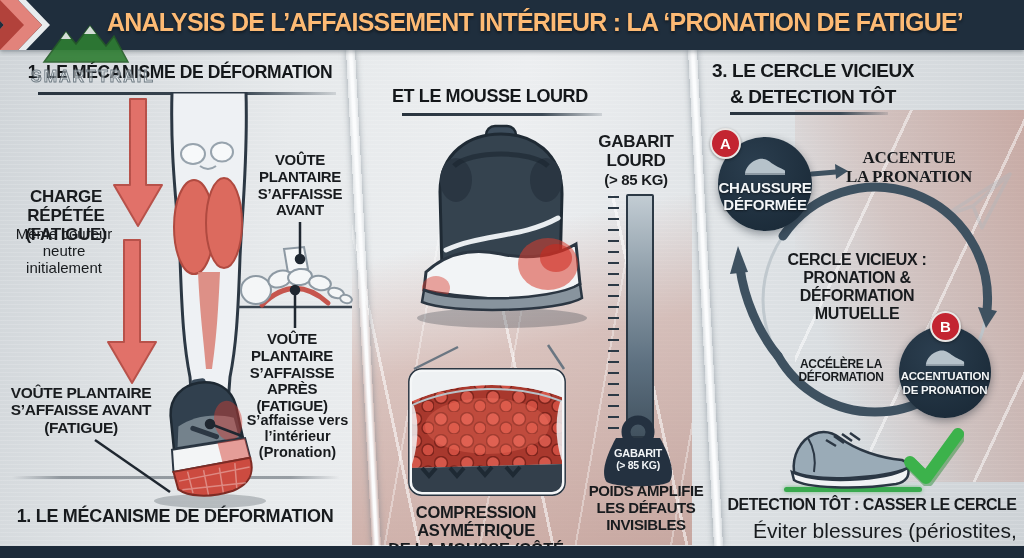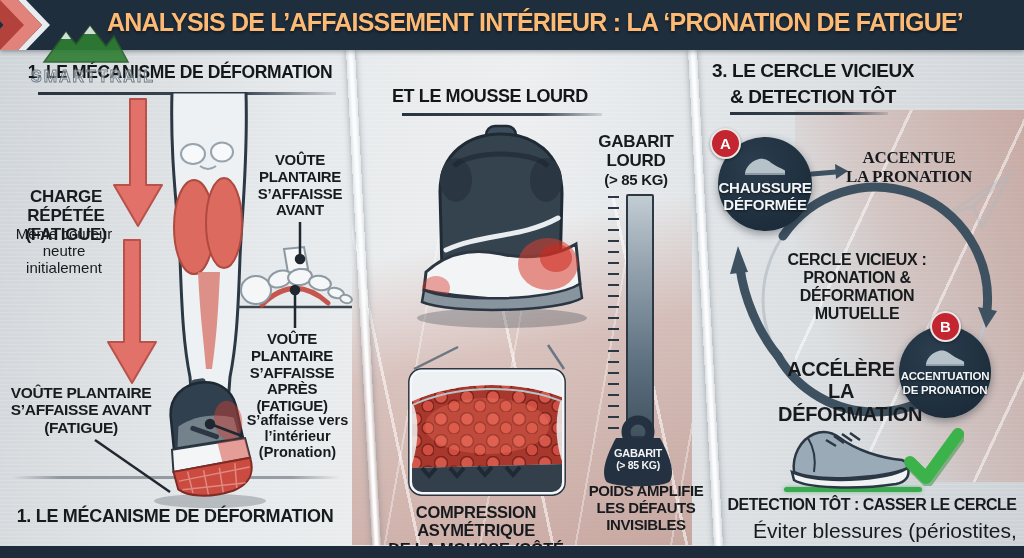--- a/index.html
+++ b/index.html
@@ -240,21 +240,21 @@
     <div class="ntext" style="font-size:15px;">CHAUSSURE
 DÉFORMÉE</div>
   </div>
 
   <div class="lbl" style="left:838px;top:148px;width:142px;font-size:17px;z-index:2;font-family:Liberation Serif, serif;">ACCENTUE
 LA PRONATION</div>
   <div class="lbl" style="left:777px;top:251px;width:160px;font-size:16px;z-index:2;">CERCLE VICIEUX :
 PRONATION &amp;
 DÉFORMATION
 MUTUELLE</div>
-  <div class="lbl" style="left:778px;top:358px;width:126px;font-size:20px;z-index:2;">ACCÉLÈRE LA
+  <div class="lbl" style="left:778px;top:358px;width:126px;font-size:12px;z-index:2;">ACCÉLÈRE LA
 DÉFORMATION</div>
 
   <div class="node" style="left:899px;top:326px;width:92px;height:92px;">
     <div class="badge" style="left:31px;top:-15px;">B</div>
     <svg width="42" height="21" viewBox="0 0 44 22" style="margin-bottom:2px;">
       <path d="M2,19 C2,13 8,6 16,4 C22,2.5 26,6 30,9 C34,12 40,14 42,15.5 L42,19 Z" fill="#b6c2ca"></path>
       <path d="M2,19 L42,19" stroke="#8d99a3" stroke-width="2"></path>
     </svg>
     <div class="ntext" style="font-size:11.5px;">ACCENTUATION
 DE PRONATION</div>

